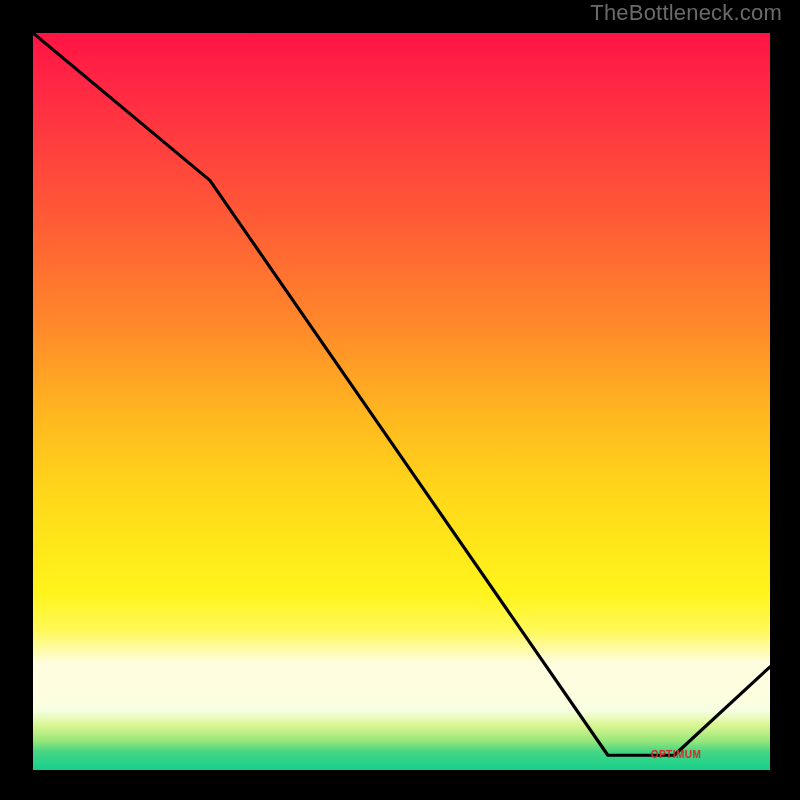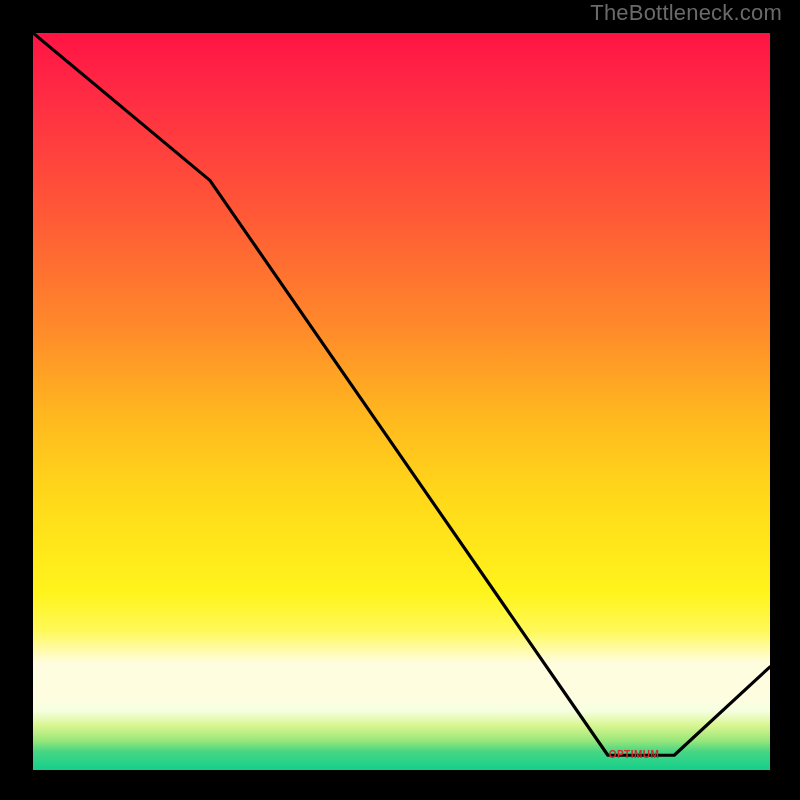--- a/index.html
+++ b/index.html
@@ -85,16 +85,16 @@
 
   <div class="watermark">TheBottleneck.com</div>
 
   <div class="plot">
     <div class="gradient"></div>
 
     <svg class="line-layer" viewBox="0 0 743 743" preserveAspectRatio="none">
       <path id="curve-path" d="M0.00 0.00 L178.32 148.60 L579.54 728.14 L646.41 728.14 L743.00 638.98" fill="none" stroke="#000" stroke-width="3.2" stroke-linejoin="round" stroke-linecap="round"></path>
     </svg>
 
-    <div id="opt-label" class="bottom-label" style="left: 601px; top: 716.14px;">OPTIMUM</div>
+    <div id="opt-label" class="bottom-label" style="left: 643px; top: 716.14px;">OPTIMUM</div>
   </div>
 
 </div>
 
 </body></html>

